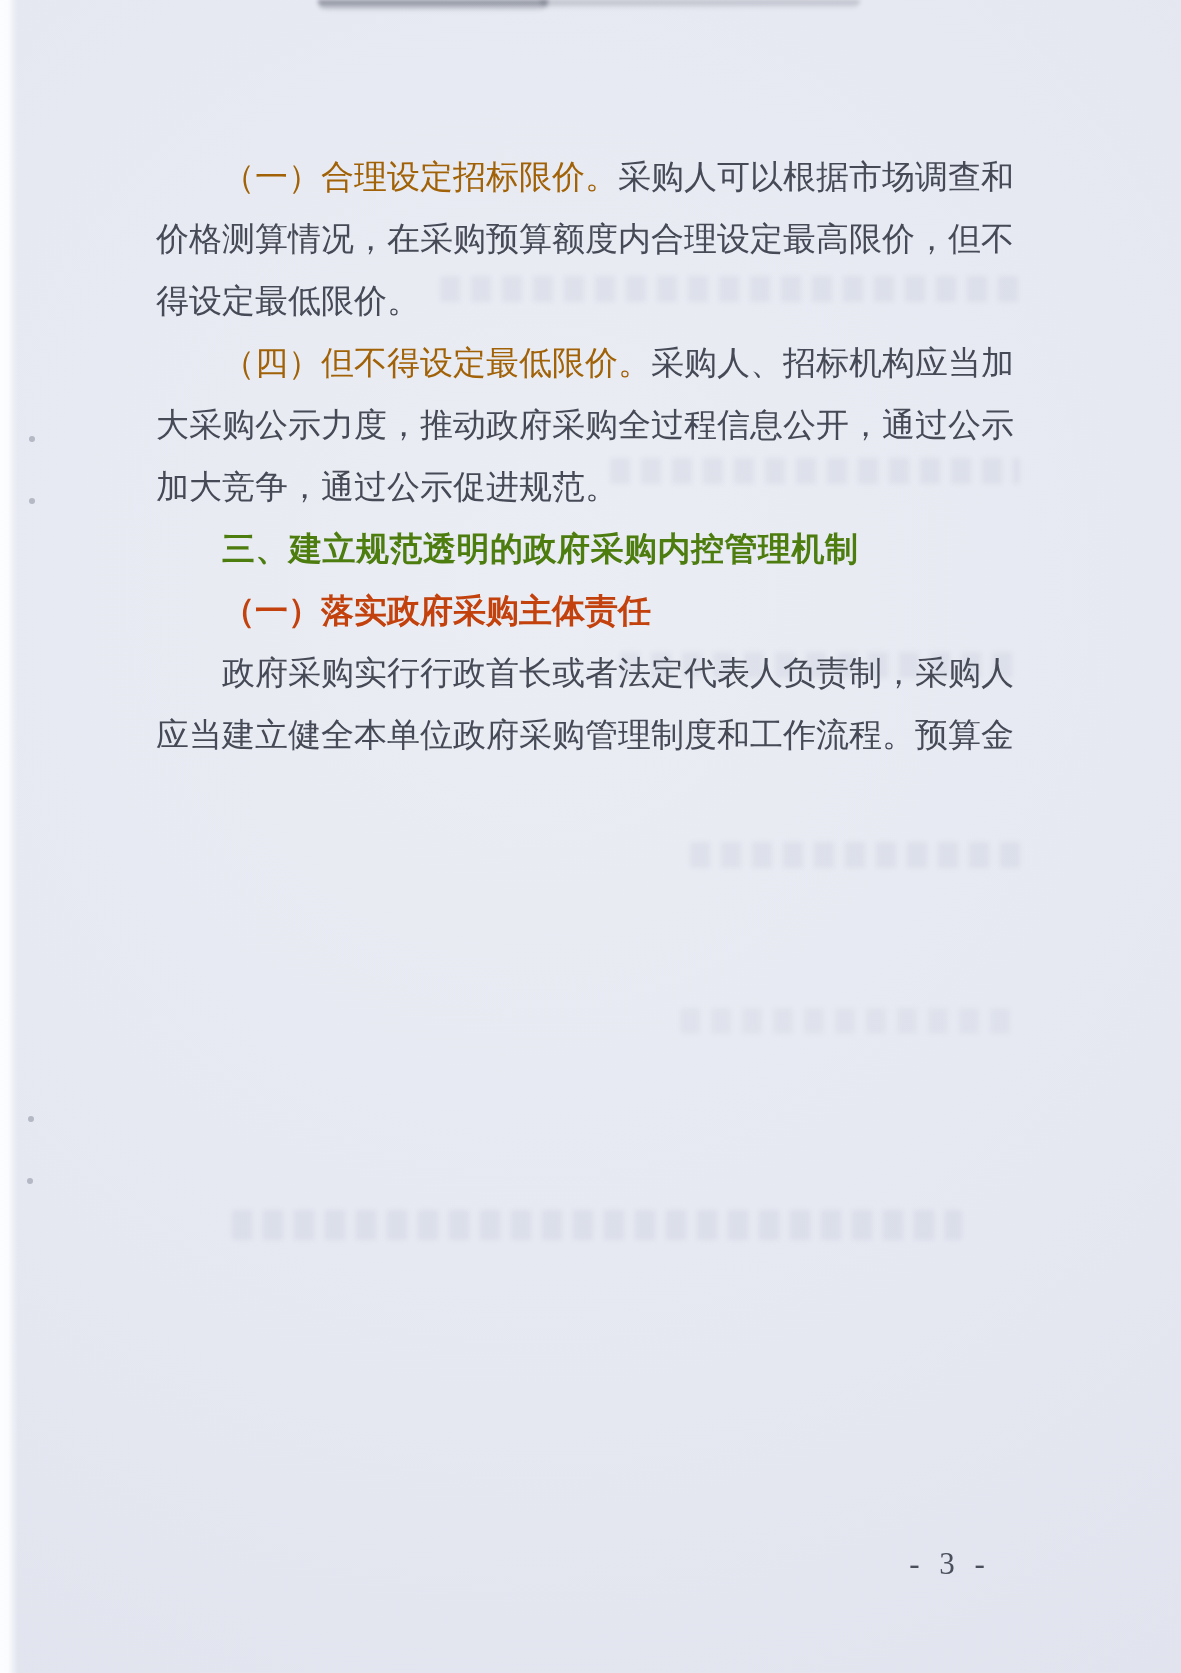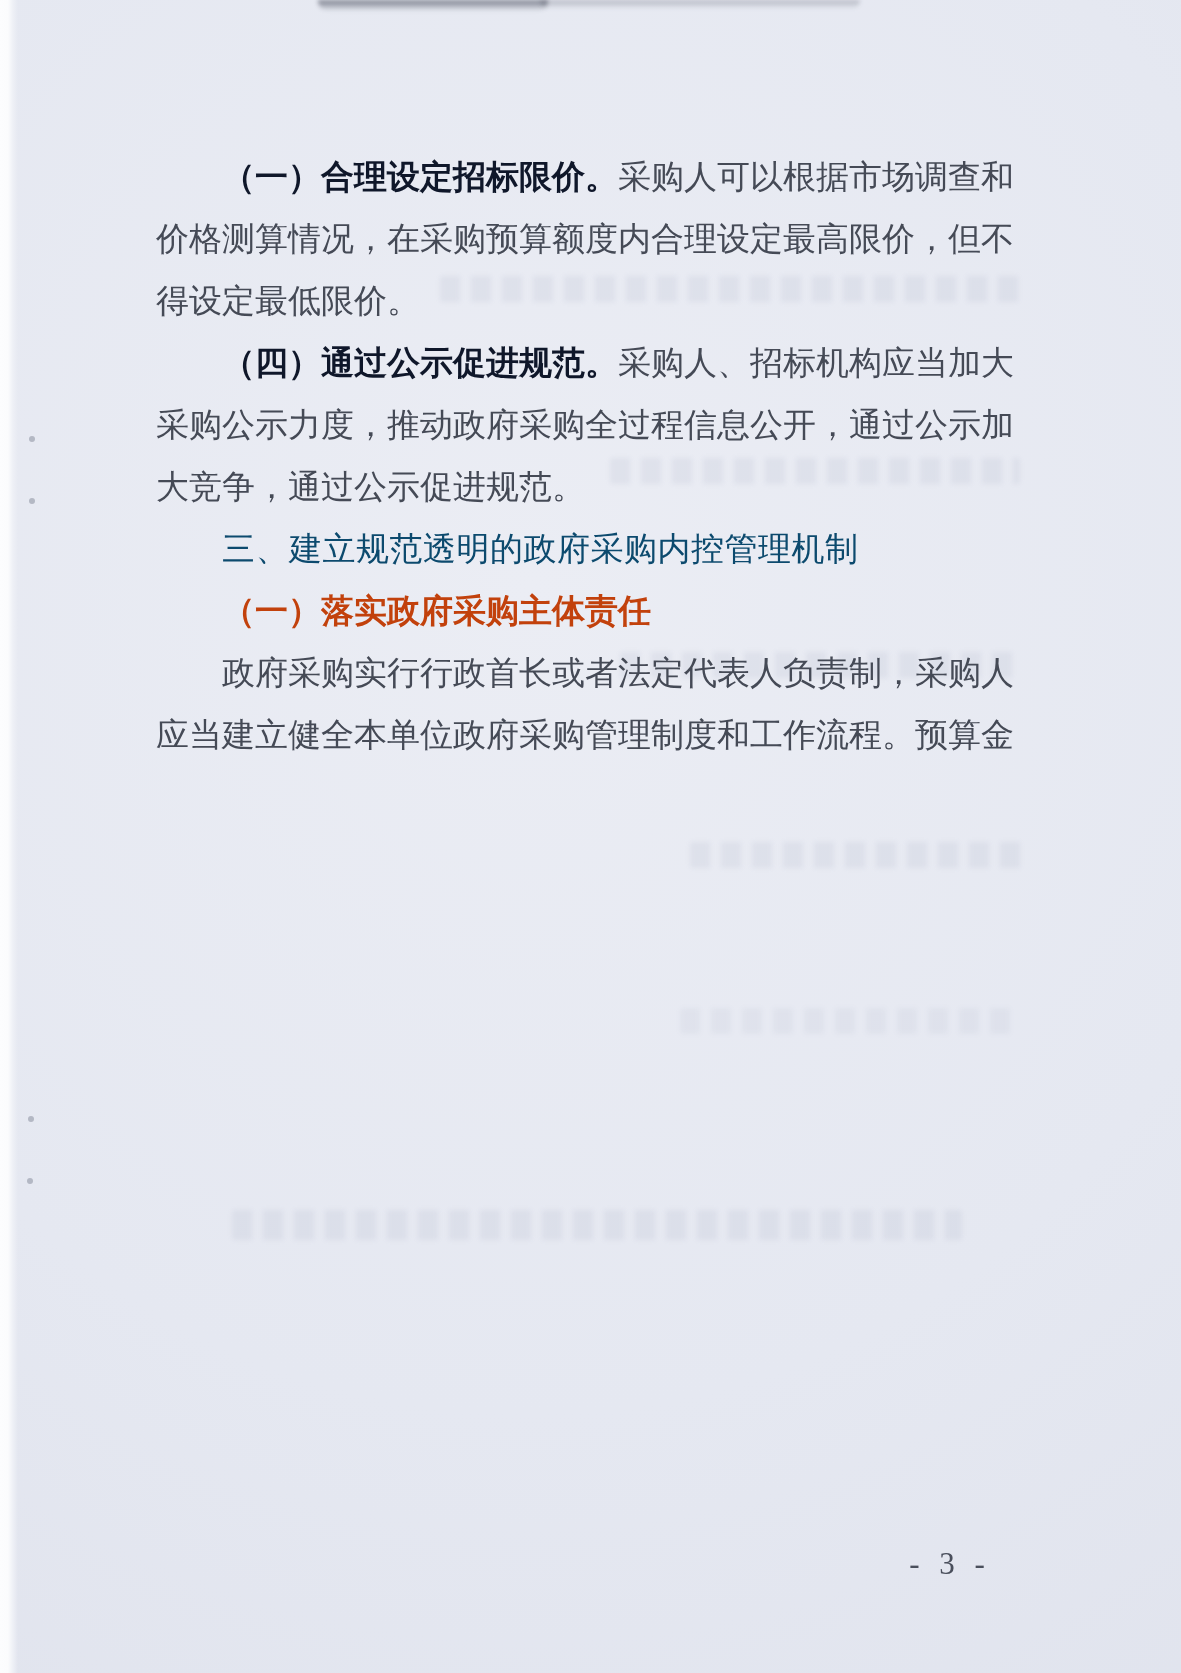--- a/index.html
+++ b/index.html
@@ -68,27 +68,27 @@
     color: #454a56;
     text-align: justify;
     text-justify: inter-character;
     line-break: strict;
   }
   .content p {
     margin: 0;
     text-indent: 2em;
   }
   .para-lead {
-    font-weight: 700;
-    color: #0f172a;
+    font-weight: 400;
+    color: #a16207;
   }
   .section-heading {
     font-family: "Liberation Sans", "DejaVu Sans", sans-serif;
-    font-weight: 400;
-    color: #0c4a6e;
+    font-weight: 700;
+    color: #4d7c0f;
     letter-spacing: 0.5px;
   }
   .subsection-heading {
     font-weight: 700;
     color: #c2410c;
   }
   .page-number {
     position: absolute;
     left: 880px;
     top: 1546px;
@@ -122,21 +122,21 @@
 
   <div class="content">
 
     <p>
       <span class="para-lead">（一）合理设定招标限价。</span><span>采购人可以根据市场调查和价格测算情况，在采购预算额度内合理设定最高限价，但不得设定最低限价。</span>
     </p>
 
 
 
     <p>
-      <span class="para-lead">（四）通过公示促进规范。</span><span>采购人、招标机构应当加大采购公示力度，推动政府采购全过程信息公开，通过公示加大竞争，通过公示促进规范。</span>
+      <span class="para-lead">（四）但不得设定最低限价。</span><span>采购人、招标机构应当加大采购公示力度，推动政府采购全过程信息公开，通过公示加大竞争，通过公示促进规范。</span>
     </p>
 
 
     <p class="section-heading">三、建立规范透明的政府采购内控管理机制</p>
 
     <p class="subsection-heading">（一）落实政府采购主体责任</p>
 
     <p>
       <span>政府采购实行行政首长或者法定代表人负责制，采购人应当建立健全本单位政府采购管理制度和工作流程。预算金</span>
     </p>

